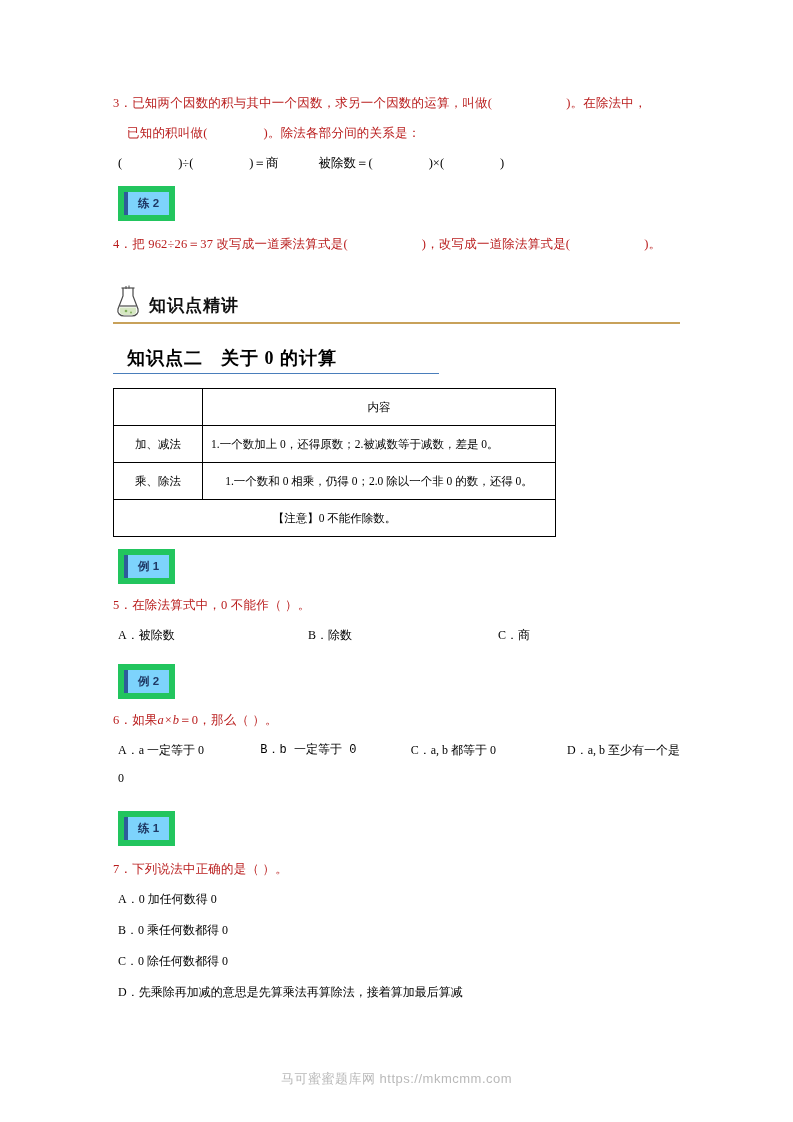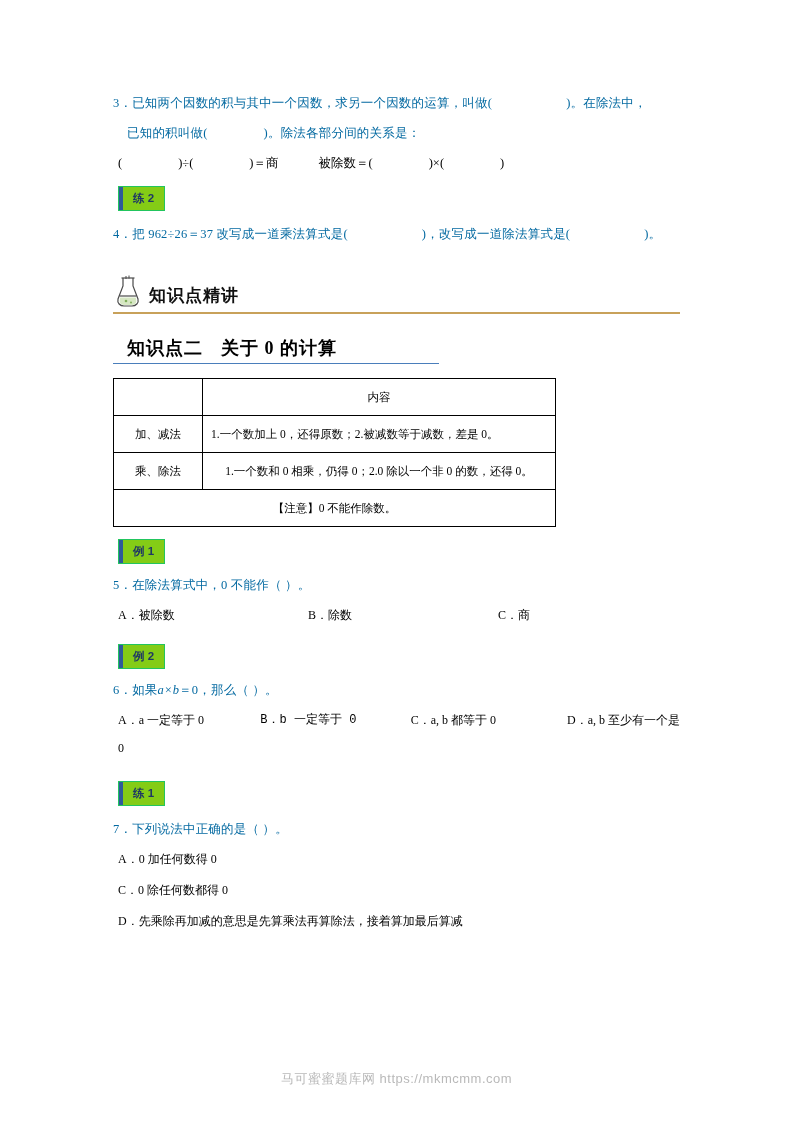--- a/index.html
+++ b/index.html
@@ -19,21 +19,21 @@
     position: absolute;
     left: 0; top: 0;
     width: 793px;
     height: 1122px;
     box-sizing: border-box;
     padding: 88px 113px 0 113px;
   }
   .q-line {
     font-size: 12.5px;
     line-height: 30px;
-    color: #0369a1;
+    color: #b91c1c;
     letter-spacing: 0.2px;
   }
   .blank-md {
     display: inline-block;
     width: 56px;
   }
   .blank-lg {
     display: inline-block;
     width: 74px;
   }
@@ -44,22 +44,22 @@
     font-size: 12.5px;
     line-height: 30px;
     padding-left: 5px;
   }
   .gap-wide { display: inline-block; width: 40px; }
 
   
   .chip {
     display: inline-block;
     position: relative;
-    border: 1px solid #22c55e;
-    background: #84cc16;
+    border: 6px solid #22c55e;
+    background: #7dd3fc;
     color: #1f3864;
     font-size: 11.5px;
     font-weight: bold;
     padding: 4px 10px 4px 14px;
     margin: 8px 0 2px 5px;
     min-width: 40px;
     box-sizing: border-box;
     font-family: "Liberation Sans", sans-serif;
   }
   .chip::before {
@@ -284,19 +284,20 @@
   <div class="overflow-zero">0</div>
 
   <div style="margin-top:12px;">
     <span class="chip">练 1</span>
   </div>
 
   <div class="q-line" style="margin-top:6px;">
     <span>7．</span><span>下列说法中正确的是（    ）。</span>
   </div>
   <div class="stacked">A．0 加任何数得 0</div>
+  <div class="stacked">B．0 乘任何数都得 0</div>
   <div class="stacked">C．0 除任何数都得 0</div>
   <div class="stacked">D．先乘除再加减的意思是先算乘法再算除法，接着算加最后算减</div>
 
 </div>
 
 <div class="footer">试卷第 2 页，共 4 页</div>
 <div class="watermark">马可蜜蜜题库网 https://mkmcmm.com</div>
 
 </body></html>

